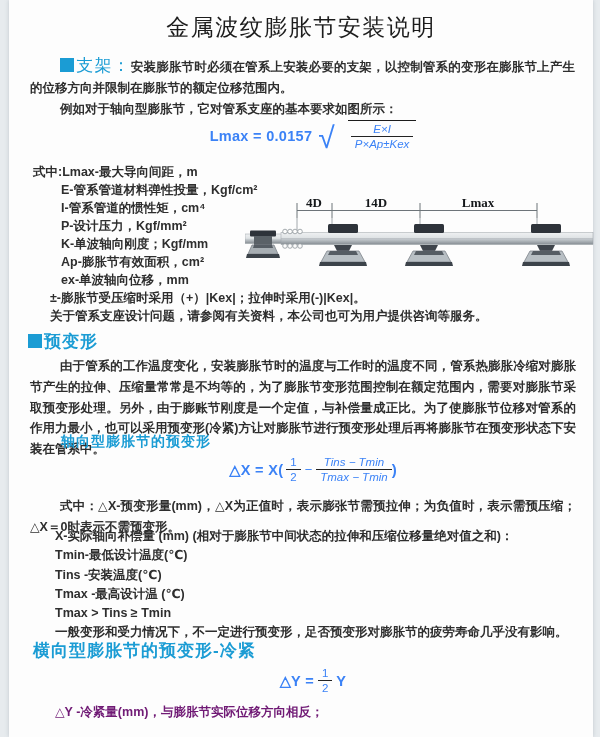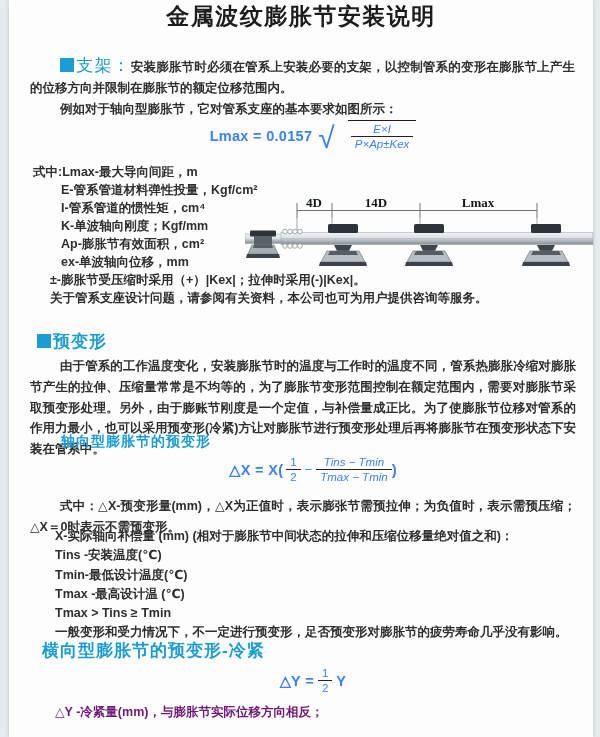--- a/index.html
+++ b/index.html
@@ -7,22 +7,22 @@
     width:600px;height:737px;position:relative;overflow:hidden;
     background:#e7ebee;
     font-family:"Liberation Sans","DejaVu Sans",sans-serif;
     -webkit-font-smoothing:antialiased;
   }
   .paper{
     position:absolute;left:9px;top:0;width:584px;height:737px;
     background:#fdfdfd;box-shadow:0 0 4px rgba(120,135,145,.35);
   }
   .title{
-    position:absolute;top:1px;left:0;width:100%;text-align:center;
-    font-size:23px;font-weight:bold;color:#1c1c1c;letter-spacing:1.5px;
+    position:absolute;top:12px;left:0;width:100%;text-align:center;
+    font-size:23px;font-weight:normal;color:#1c1c1c;letter-spacing:1.5px;
   }
   .body-text{font-size:12.5px;line-height:21px;color:#2e2e2e;font-weight:600;text-align:justify;}
   .p-support{position:absolute;top:55px;left:21px;width:545px;text-indent:30px;}
   .sq{display:inline-block;width:14px;height:14px;background:#1b9cd4;margin-right:2px;vertical-align:-1px;}
   .h-inline{font-size:17px;font-weight:normal;color:#1b9cd4;letter-spacing:1px;}
   .p-example{position:absolute;top:99px;left:21px;width:545px;text-indent:30px;}
   
   .formula{position:absolute;left:12px;width:100%;text-align:center;color:#3b82f6;
     font-family:Liberation Sans, sans-serif;}
   .f-row{display:inline-flex;align-items:center;}
@@ -37,21 +37,21 @@
   .f1{top:120px;}
   .f2{top:455px;}
   .f3{top:666px;}
   .f-op{font-size:13px;margin:0 4px;}
   .f-par{font-size:15px;font-weight:bold;}
   
   .defs1{position:absolute;top:163px;left:24px;width:545px;font-size:12.5px;line-height:18px;
     font-weight:600;color:#2e2e2e;}
   .defs1 .ind{padding-left:28px;}
   .defs1 .half-ind{padding-left:17px;}
-  .h-section{position:absolute;left:19px;font-size:17px;font-weight:bold;color:#1b9cd4;letter-spacing:1px;margin-left:9px;}
+  .h-section{position:absolute;left:19px;font-size:17px;font-weight:bold;color:#1b9cd4;letter-spacing:1px;}
   .h-pre{top:330px;}
   .h-lateral{top:639px;left:24px;}
   .h-sub{position:absolute;left:52px;top:433px;font-size:14px;font-weight:bold;color:#1b9cd4;letter-spacing:1px;}
   .p-pre{position:absolute;top:356px;left:21px;width:546px;text-indent:30px;line-height:20.8px;}
   .p-axnote{position:absolute;top:496px;left:21px;width:546px;text-indent:30px;}
   .defs2{position:absolute;top:527px;left:46px;width:530px;font-size:12.5px;line-height:19.3px;
     font-weight:600;color:#2e2e2e;}
   .p-lastnote{position:absolute;top:704px;left:46px;width:520px;font-size:12.5px;font-weight:600;color:#701a75;}
   
   .diagram{position:absolute;left:236px;top:195px;width:350px;height:82px;}
@@ -81,20 +81,21 @@
           </span>
         </span>
       </span>
     </span>
   </div>
 
   <div class="defs1">
     <div>式中:Lmax-最大导向间距，m</div>
     <div class="ind">E-管系管道材料弹性投量，Kgf/cm²</div>
     <div class="ind">I-管系管道的惯性矩，cm⁴</div>
+    <div class="ind">P-设计压力，Kgf/mm²</div>
     <div class="ind">K-单波轴向刚度；Kgf/mm</div>
     <div class="ind">Ap-膨胀节有效面积，cm²</div>
     <div class="ind">ex-单波轴向位移，mm</div>
     <div class="half-ind">±-膨胀节受压缩时采用（+）|Kex|；拉伸时采用(-)|Kex|。</div>
     <div class="half-ind">关于管系支座设计问题，请参阅有关资料，本公司也可为用户提供咨询等服务。</div>
   </div>
 
   <svg class="diagram" viewBox="0 0 350 82" xmlns="http://www.w3.org/2000/svg">
     <defs>
       <linearGradient id="pg" x1="0" y1="0" x2="0" y2="1">
@@ -191,22 +192,22 @@
         <span class="den">Tmax − Tmin</span>
       </span>
       <span class="f-par">)</span>
     </span>
   </div>
 
   <div class="p-axnote body-text">式中：△X-预变形量(mm)，△X为正值时，表示膨张节需预拉伸；为负值时，表示需预压缩；△X＝0时表示不需预变形。</div>
 
   <div class="defs2">
     <div>X-实际轴向补偿量 (mm) (相对于膨胀节中间状态的拉伸和压缩位移量绝对值之和)：</div>
+    <div>Tmin-最低设计温度(℃)</div>
     <div>Tins -安装温度(℃)</div>
-    <div>Tmin-最低设计温度(℃)</div>
     <div>Tmax -最高设计温 (℃)</div>
     <div>Tmax &gt; Tins ≥ Tmin</div>
     <div>一般变形和受力情况下，不一定进行预变形，足否预变形对膨胀节的疲劳寿命几乎没有影响。</div>
   </div>
 
   <div class="h-section h-lateral">横向型膨胀节的预变形-冷紧</div>
 
   <div class="formula f3">
     <span class="f-row">
       <span class="f-lhs">△Y =</span>

